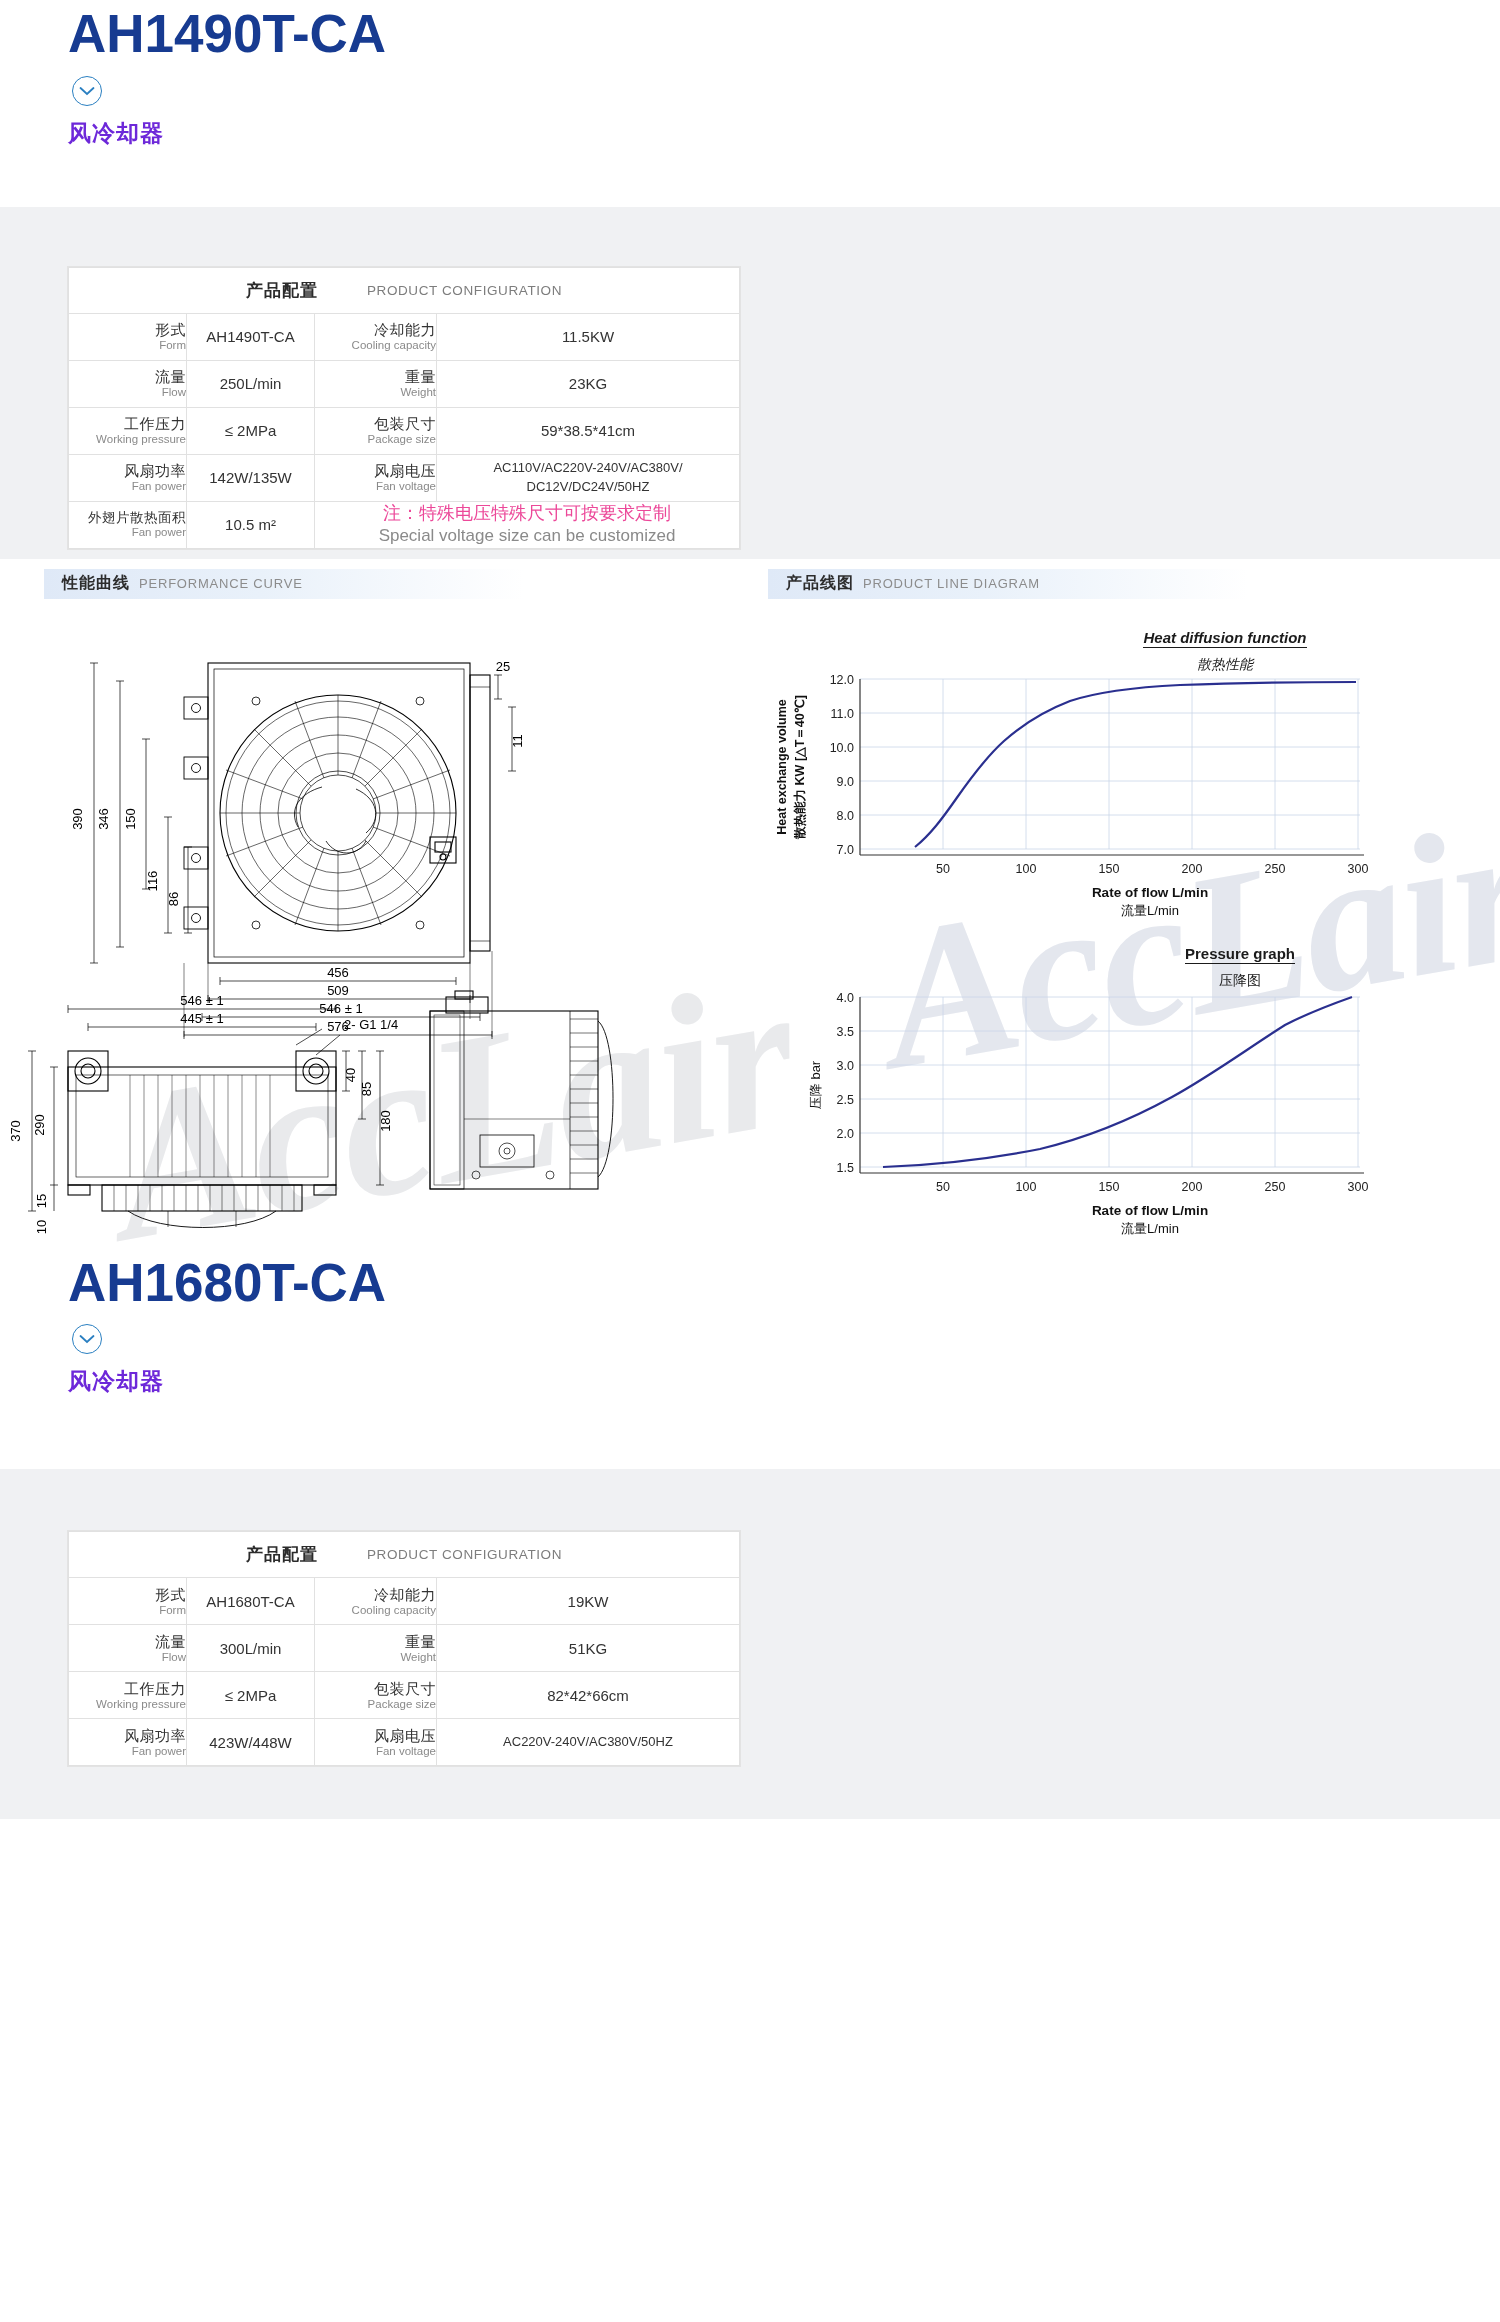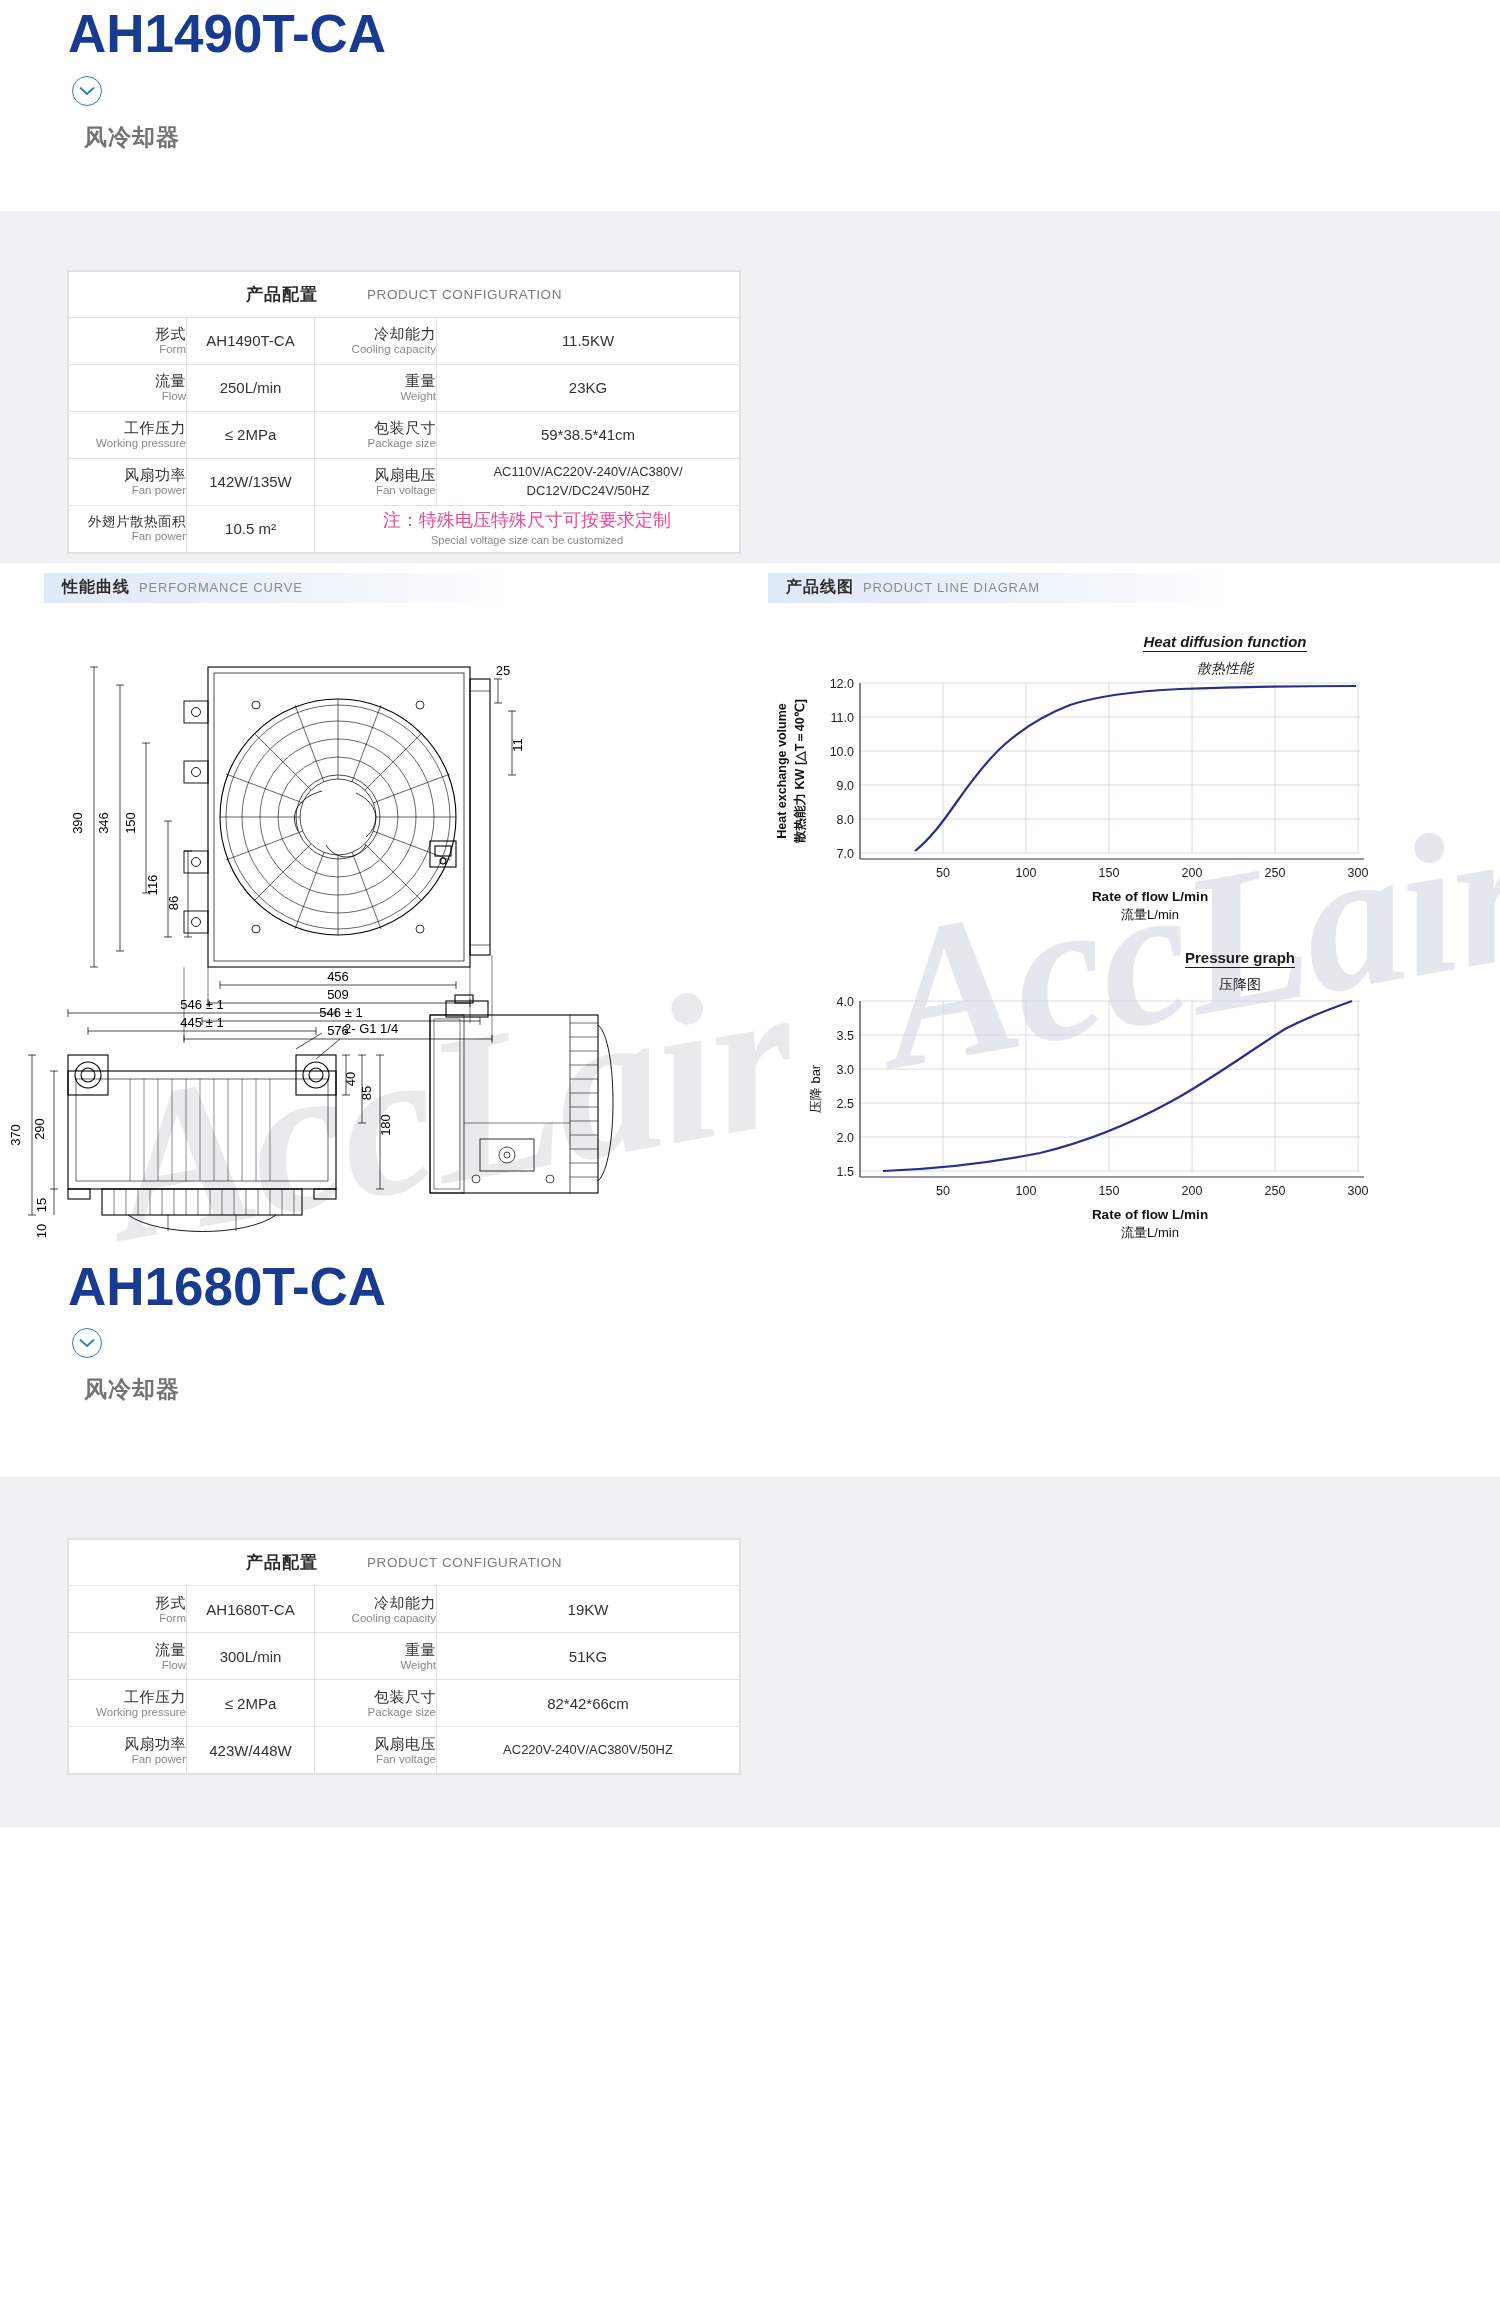--- a/index.html
+++ b/index.html
@@ -43,24 +43,24 @@
   }
   .chev {
     width:30px; height:30px; border-radius:50%;
     border:1.6px solid #2a7fc1;
     display:flex; align-items:center; justify-content:center;
     margin:14px 0 12px 4px;
   }
   .chev svg { display:block; }
   .subtitle-cn {
     font-size:23px;
-    color:#737373;
+    color:#6d28d9;
     font-weight:bold;
     letter-spacing:1px;
-    margin:16px;
+    margin:0;
   }
 
   
   .grey-panel {
     position:relative;
     background:#f0f1f3;
     margin-top:58px;
     height:352px;
     z-index:2;
   }
@@ -92,21 +92,21 @@
   .hdr-inner { display:flex; align-items:center; justify-content:center; gap:7px; }
   .hdr-cn { font-size:17px; font-weight:bold; color:#2b2b2b; letter-spacing:1px; }
   .hdr-en { font-size:13.5px; color:#7d7d7d; letter-spacing:0.6px;margin-left:42px; }
   .lbl { line-height:1.15;text-align:right; }
   .lbl .cn { font-size:15px; color:#333; display:block; letter-spacing:0.5px; }
   .lbl .en { font-size:11.5px; color:#8a8a8a; display:block; margin-top:1px; }
   .val { font-size:14.5px; color:#333; }
   .val.small { font-size:13px; line-height:1.4; }
   .note { line-height:1.2; }
   .note .cn { font-size:18px; color:#ec4899; display:block; }
-  .note .en { font-size:11px; color:#8a8a8a; display:block; margin-top:2px; }
+  .note .en { font-size:17px; color:#8a8a8a; display:block; margin-top:2px; }
 
   
   .sections { position:relative; z-index:3; display:flex; margin-top:10px; }
   .sec-col { width:750px; position:relative; }
   .sec-head {
     height:30px;
     background:linear-gradient(to right,#dfe9f7 0%,#e9f1fa 45%,#ffffff 100%);
     display:flex; align-items:center;
     padding-left:18px;
     gap:9px;

